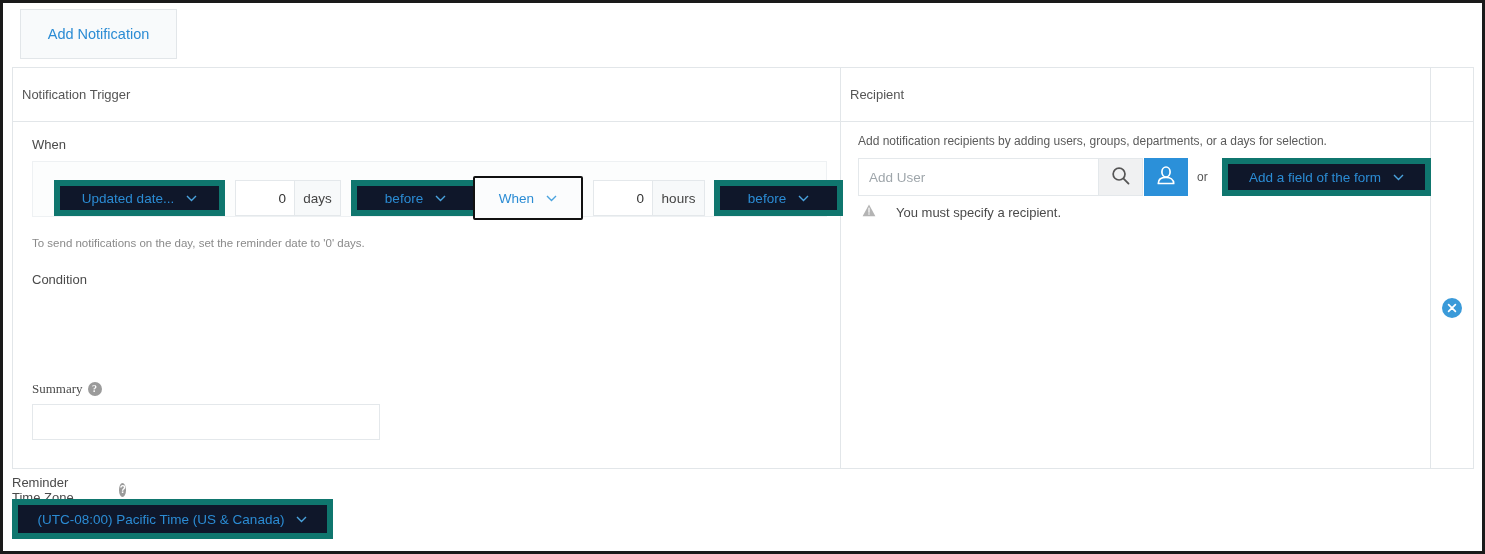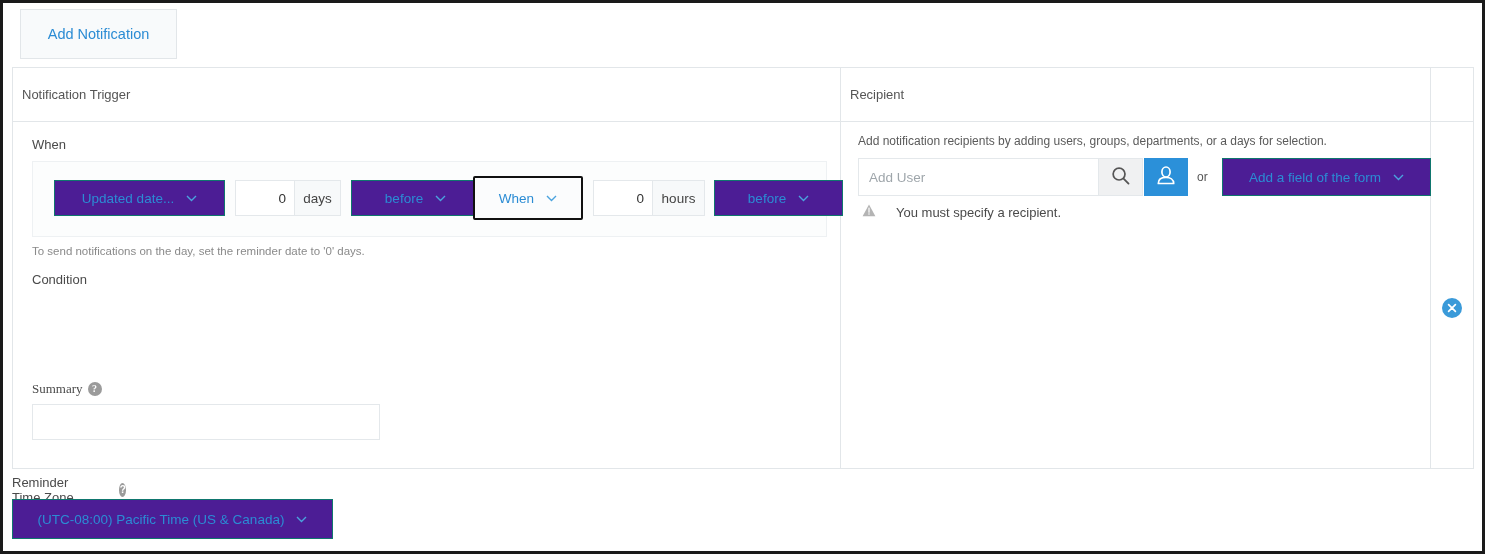--- a/index.html
+++ b/index.html
@@ -122,22 +122,22 @@
     cursor: pointer;
   }
 
   .panel {
     background: #fcfdfd;
     border: 1px solid #eef1f3;
     box-sizing: border-box;
   }
 
   .sel {
-    background: #4c1d95;
-    border: 1px solid #0f766e;
+    background: #0f172a;
+    border: 6px solid #0f766e;
     box-sizing: border-box;
     color: #2b8cd4;
     font-size: 13.5px;
     display: flex;
     align-items: center;
     justify-content: center;
     gap: 12px;
     cursor: pointer;
     white-space: nowrap;
   }
@@ -304,21 +304,21 @@
     </div>
 
     <div class="tbl-body">
 
       <div class="td c1">
 
         <div class="field-label" style="position:absolute;left:19px;top:15px;">
           <span>When</span>
         </div>
 
-        <div class="panel" style="position:absolute;left:19px;top:39px;width:795px;height:76px;">
+        <div class="panel" style="position:absolute;left:19px;top:39px;width:795px;height:56px;">
 
           <div class="sel" style="position:absolute;left:21px;top:18px;width:171px;height:36px;">
             <span>Updated date...</span>
             <span class="chev">
               <svg viewBox="0 0 11 7" width="11" height="7">
                   <path d="M1 1 L5.5 5.5 L10 1" stroke="#4aa3de" stroke-width="1.4" fill="none"></path>
                 </svg>
             </span>
           </div>
 
@@ -355,21 +355,21 @@
           <div class="sel" style="position:absolute;left:681px;top:18px;width:129px;height:36px;">
             <span>before</span>
             <span class="chev">
               <svg viewBox="0 0 11 7" width="11" height="7">
                   <path d="M1 1 L5.5 5.5 L10 1" stroke="#4aa3de" stroke-width="1.4" fill="none"></path>
                 </svg>
             </span>
           </div>
         </div>
 
-        <div class="hint" style="position:absolute;left:19px;top:115px;margin-top:8px;">
+        <div class="hint" style="position:absolute;left:19px;top:115px;">
           <span>To send notifications on the day, set the reminder date to '0' days.</span>
         </div>
 
         <div class="field-label" style="position:absolute;left:19px;top:150px;">
           <span>Condition</span>
         </div>
 
 
         <div class="field-label" style="position:absolute;left:19px;top:259px;font-family:Liberation Serif, serif;">
           <span>Summary</span>

